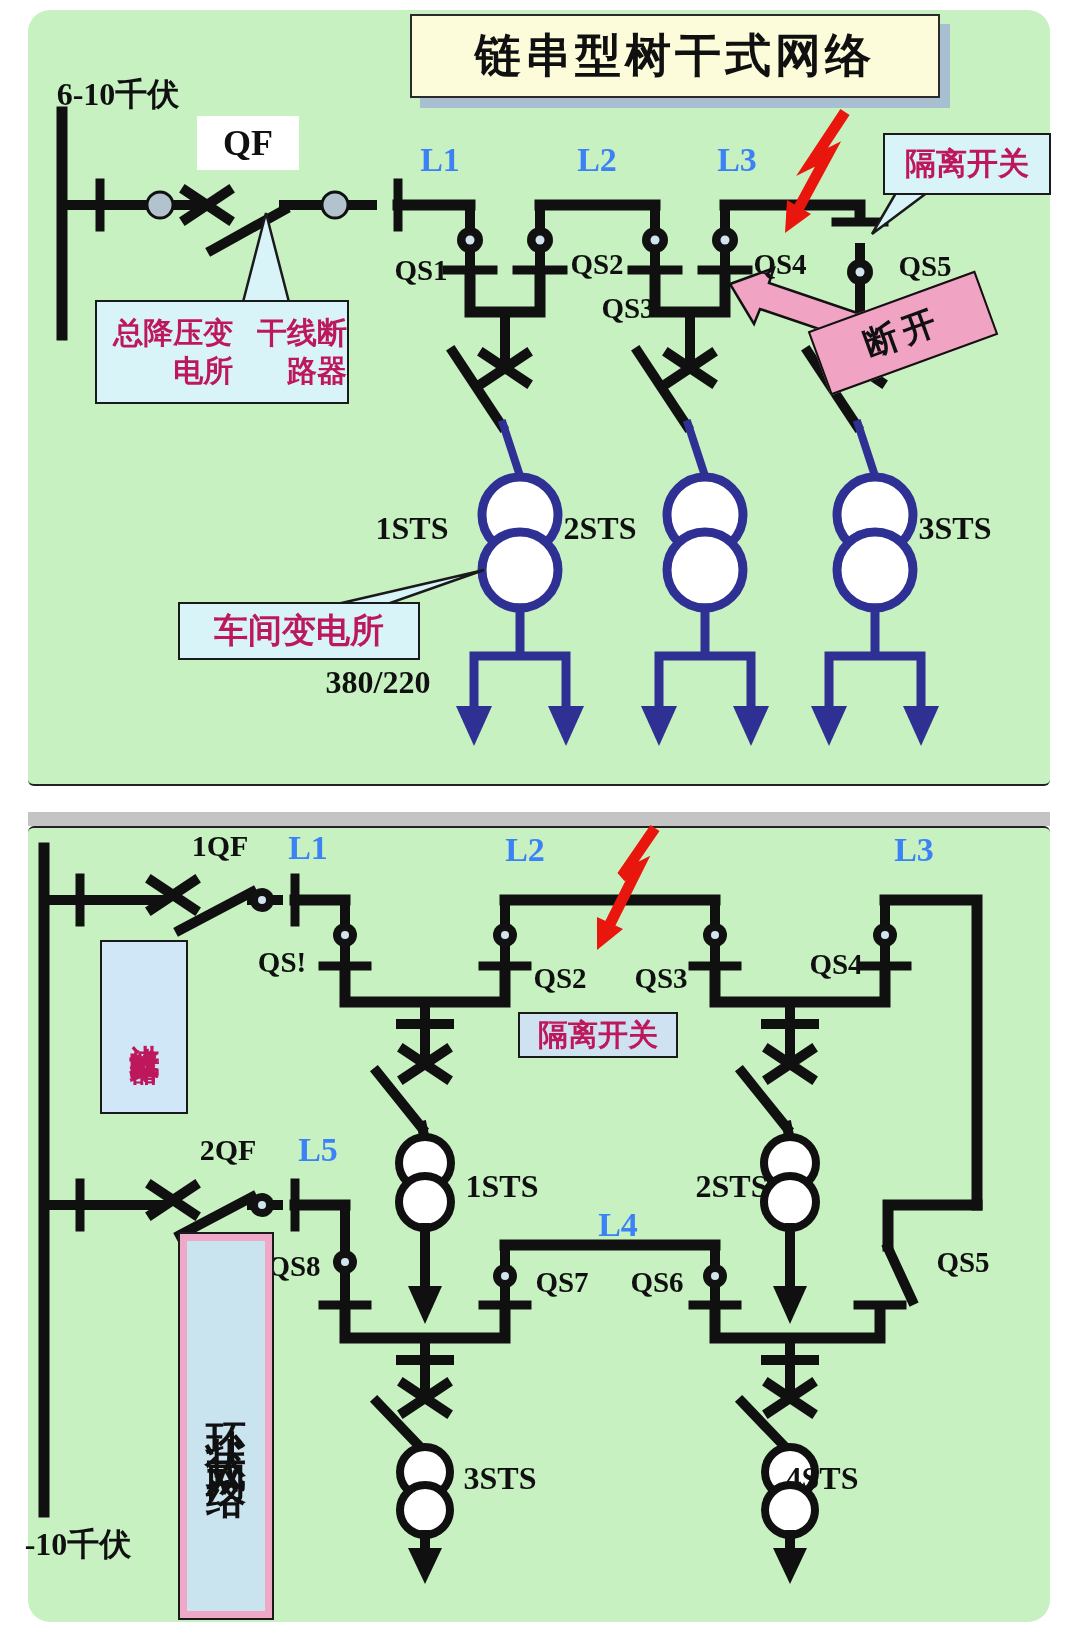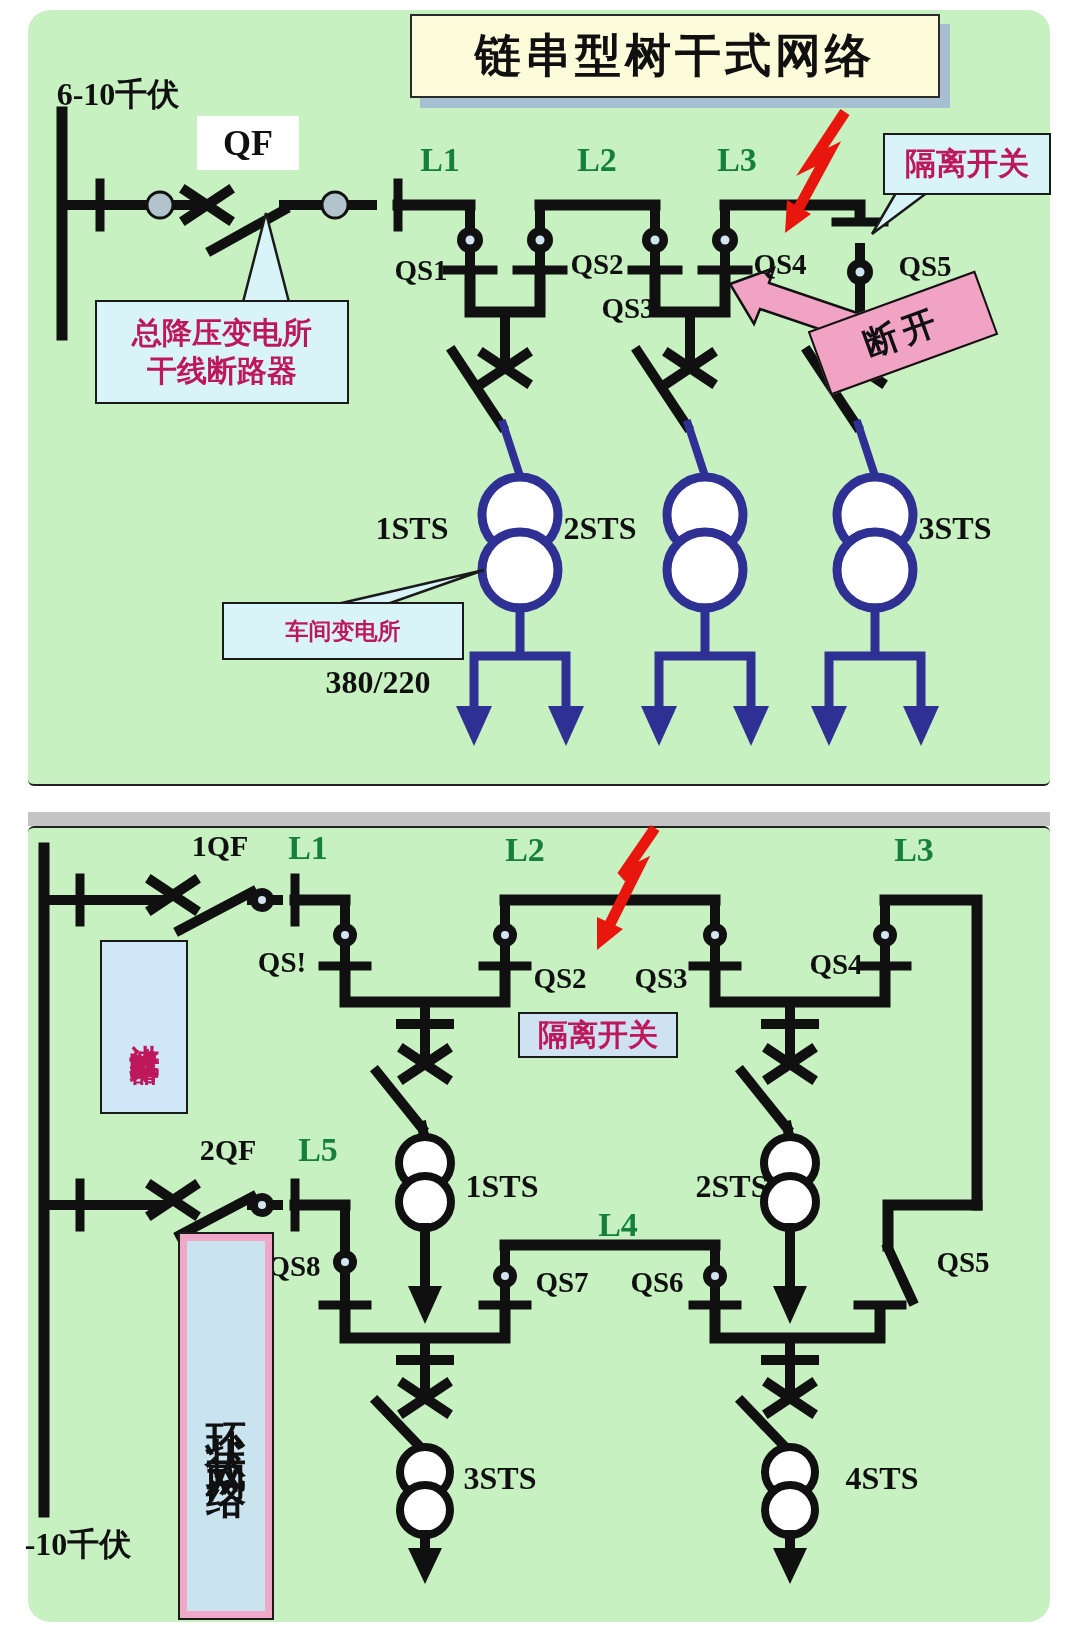--- a/index.html
+++ b/index.html
@@ -4,34 +4,34 @@
 <style>
   html,body{margin:0;padding:0;background:#ffffff;}
   #stage{position:relative;width:1079px;height:1634px;background:#ffffff;overflow:hidden;
          font-family:"Liberation Serif","DejaVu Serif",serif;border-radius:23px;}
   .panel{position:absolute;left:28px;width:1022px;background:#c8f1c2;}
   #panel-top{top:10px;height:774px;border-radius:22px 22px 6px 6px;border-bottom:2px solid #222;}
   #panel-bottom{top:826px;height:794px;border-radius:6px 6px 22px 22px;border-top:2px solid #222;}
   #gray-band{position:absolute;left:28px;top:812px;width:1022px;height:14px;background:#c4c4c4;}
   svg#wires{position:absolute;left:0;top:0;}
   .lbl{position:absolute;transform:translate(-50%,-50%);white-space:nowrap;font-weight:bold;color:#101010;}
-  .red{color:#15803d;font-family:Liberation Serif, serif;}
+  .red{color:#3b82f6;font-family:Liberation Serif, serif;}
   .blue-box{position:absolute;background:#d8f4f9;border:2.5px solid #1a1a1a;display:flex;align-items:center;
             justify-content:center;font-weight:bold;color:#be185d;text-align:right;}
   .sz30{font-size:30px;}
   .sz29{font-size:29px;}
   .sz32{font-size:32px;}
   .sz34{font-size:34px;}
   #title-box{position:absolute;left:410px;top:14px;width:526px;height:80px;background:#fcfbda;
              border:2px solid #2b2b2b;box-shadow:10px 10px 0 0 #a8bfd2;display:flex;align-items:center;
              justify-content:center;font-size:46px;font-weight:bold;letter-spacing:4px;color:#101010;}
   #qf-box{position:absolute;left:197px;top:116px;width:102px;height:54px;background:#ffffff;display:flex;
           align-items:center;justify-content:center;font-size:36px;font-weight:bold;color:#101010;}
-  #callout-main{left:95px;top:300px;width:250px;height:100px;flex-direction:column;line-height:38px;font-size:30px;}
-  #callout-shop{left:178px;top:602px;width:238px;height:54px;font-size:23px;margin-left:44px;}
+  #callout-main{left:95px;top:300px;width:250px;height:100px;flex-direction:row;line-height:38px;font-size:30px;}
+  #callout-shop{left:178px;top:602px;width:238px;height:54px;font-size:34px;}
   #callout-isolator{left:883px;top:133px;width:164px;height:58px;font-size:31px;}
   #duankai-box{position:absolute;left:814px;top:299px;width:174px;height:64px;background:#f0a3c3;
                border:2.5px solid #111;transform:rotate(-20deg);display:flex;align-items:center;
                justify-content:center;font-size:34px;font-weight:bold;color:#101010;letter-spacing:6px;}
   #isolator2-box{left:518px;top:1012px;width:156px;height:42px;font-size:30px;background:#cfe2f2;}
   #jinxian-box{left:100px;top:940px;width:84px;height:170px;background:#cfe7f6;font-size:30px;
                writing-mode:vertical-rl;text-orientation:upright;letter-spacing:3px;}
   #lowv-box{left:520px;top:1528px;width:180px;height:54px;font-size:31px;background:#cfe7f6;}
   #ring-box{position:absolute;left:178px;top:1232px;width:96px;height:388px;background:#f0a8c8;
             border:2px solid #1a1a1a;box-sizing:border-box;padding:7px;}
@@ -309,20 +309,20 @@
   <div class="blue-box" id="isolator2-box">隔离开关</div>
   <div class="blue-box" id="jinxian-box">进线断路器</div>
 
   <div class="lbl sz30" style="left:228px;top:1150px;">2QF</div>
   <div class="lbl sz34 red" style="left:318px;top:1150px;">L5</div>
   <div class="lbl sz34 red" style="left:618px;top:1206px;margin-top:19px;">L4</div>
 
   <div class="lbl sz32" style="left:502px;top:1186px;">1STS</div>
   <div class="lbl sz32" style="left:732px;top:1186px;">2STS</div>
   <div class="lbl sz32" style="left:500px;top:1478px;">3STS</div>
-  <div class="lbl sz32" style="left:882px;top:1478px;">4STS</div>
+  <div class="lbl sz32" style="left:822px;top:1478px;">4STS</div>
 
   <div id="ring-box">
     <div id="ring-inner">环状式网络</div>
   </div>
   <div class="lbl sz32" style="left:78px;top:1545px;">-10千伏</div>
 
 </div>
 
 </body></html>

